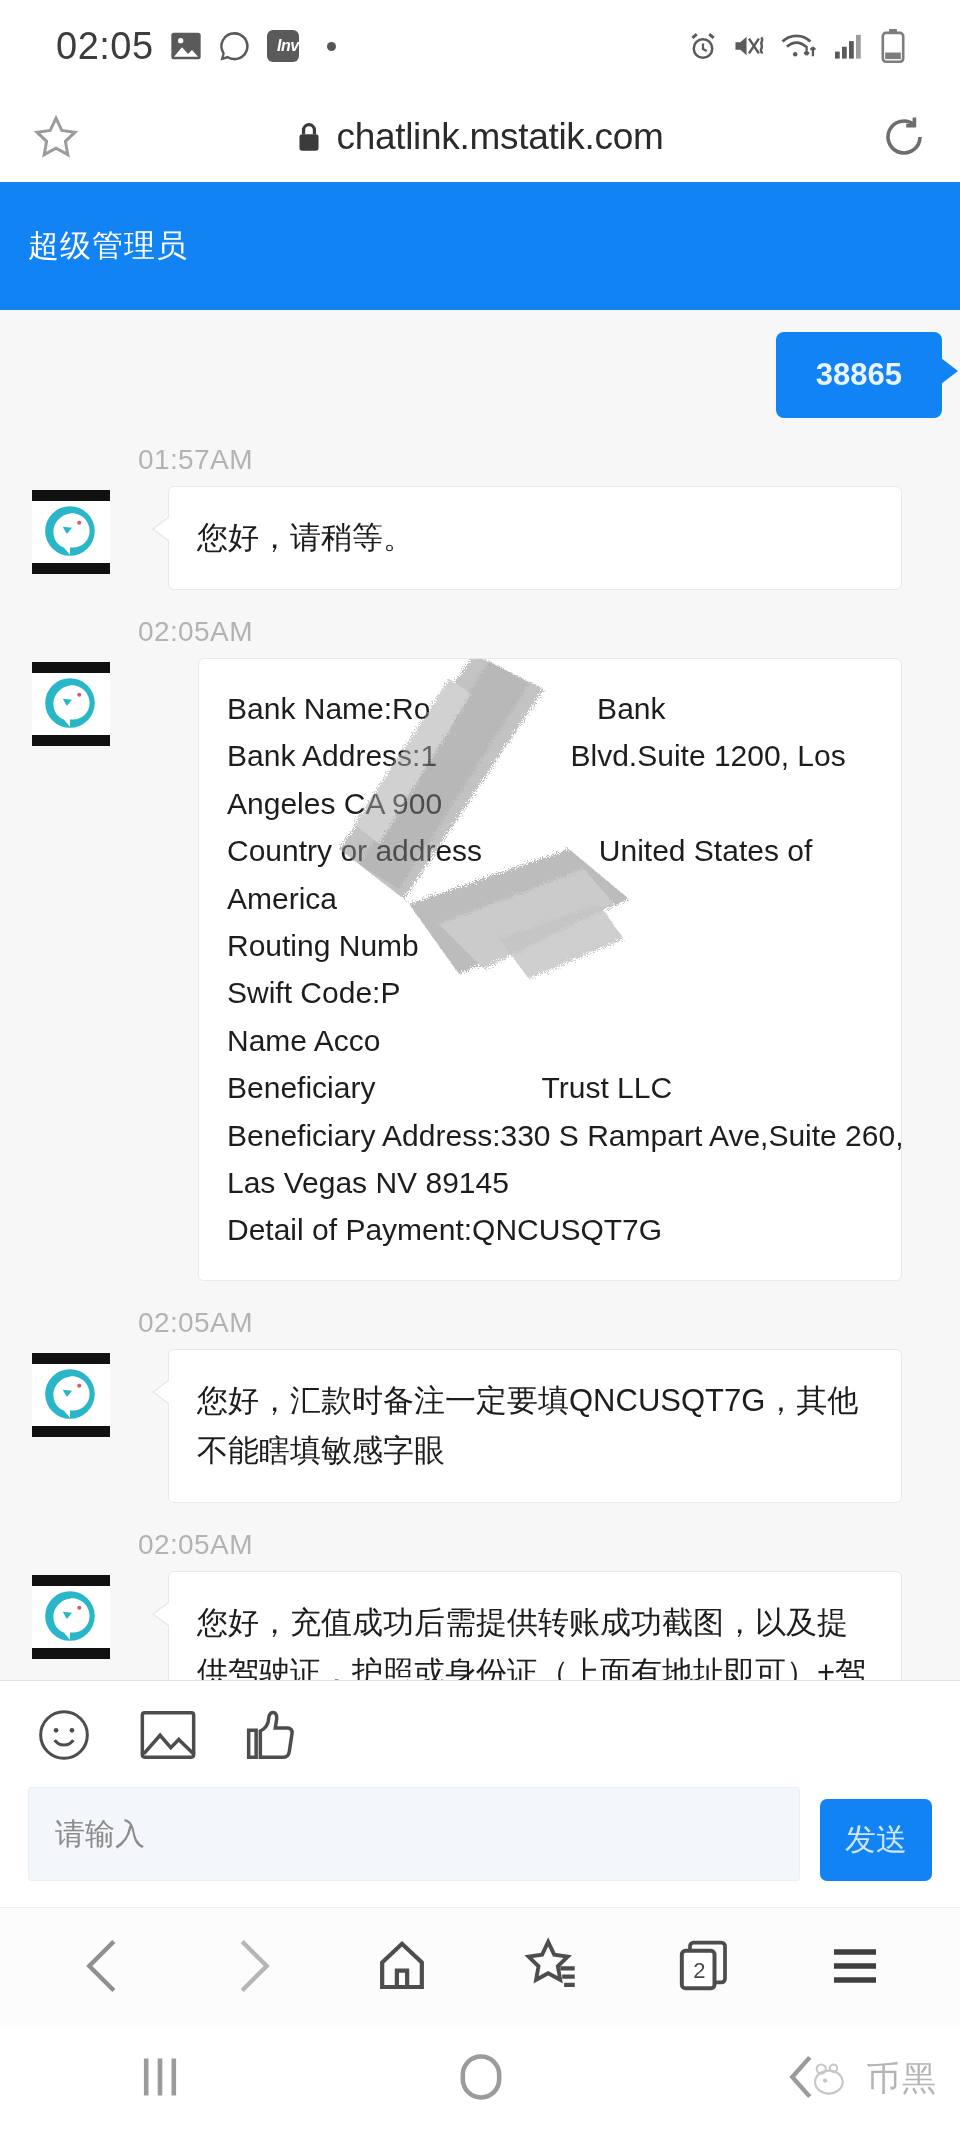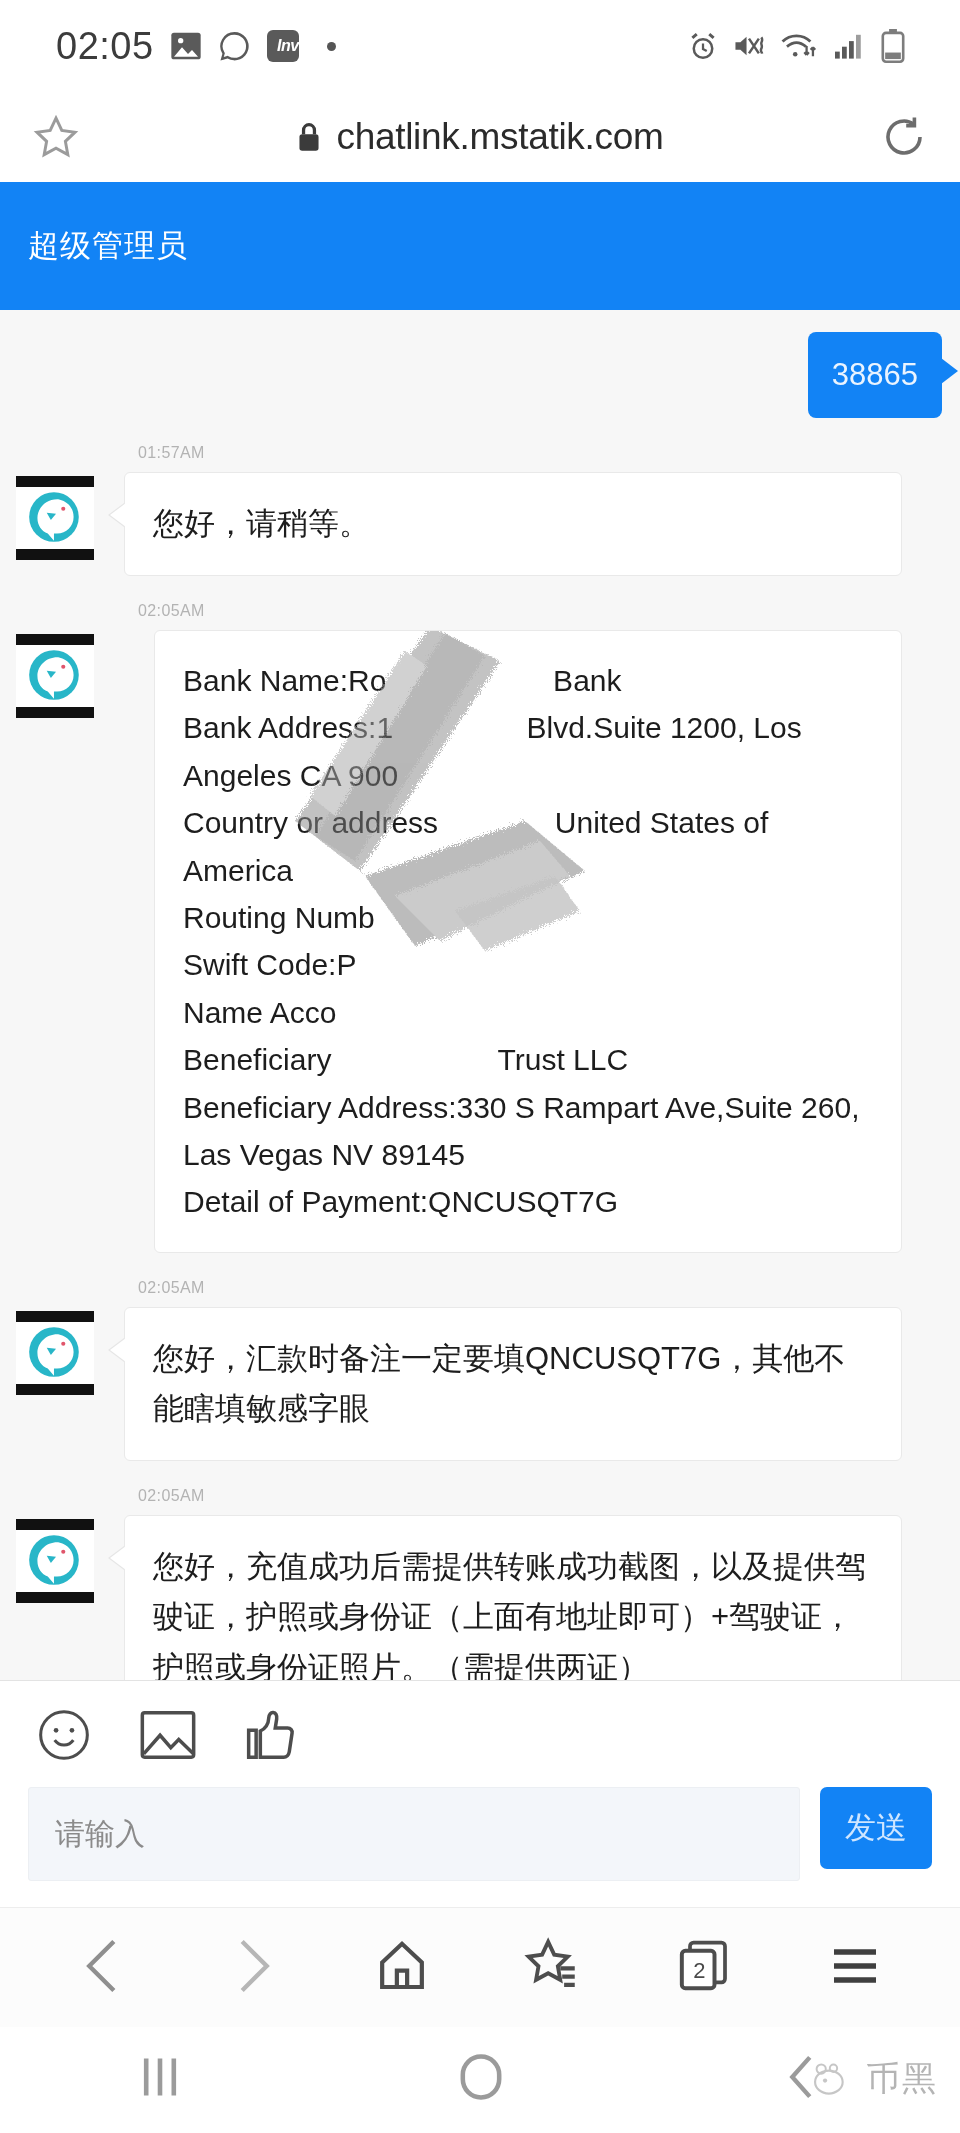--- a/index.html
+++ b/index.html
@@ -46,32 +46,32 @@
   .app-title { color: #ffffff; font-size: 31px; letter-spacing: 1px; }
 
   
   .chat {
     background: #f7f7f7; padding: 0 0 18px 0;
     height: 1370px; position: relative; overflow: hidden;
   }
   .row-out { display: flex; justify-content: flex-end; padding: 22px 0 0 0; }
   .bubble-out {
     position: relative; background: #1283f5; color: #eaf4ff; font-size: 31px;
-    border-radius: 8px; padding: 22px 24px; margin-right: 18px;
-    max-width: 620px; line-height: 1.35;
+    border-radius: 8px; padding: 22px 40px; margin-right: 18px;
+    max-width: 620px; line-height: 1.35; font-weight: bold;
   }
   .bubble-out::after {
     content: ""; position: absolute; right: -16px; top: 26px;
     border-top: 13px solid transparent; border-bottom: 13px solid transparent;
     border-left: 17px solid #1283f5;
   }
 
   .row-in { padding: 26px 0 0 0; }
-  .ts { font-size: 16px; color: #b3b3b3; margin-left: 138px; margin-bottom: 10px; letter-spacing: .4px; }
-  .in-body { display: flex; align-items: flex-start; padding-left: 16px; padding-right: 58px; }
+  .ts { font-size: 28px; color: #b3b3b3; margin-left: 138px; margin-bottom: 10px; letter-spacing: .4px; }
+  .in-body { display: flex; align-items: flex-start; padding-left: 32px; padding-right: 58px; gap: 28px; }
 
   .avatar {
     width: 78px; flex: 0 0 78px; margin-right: 30px; margin-top: 4px;
     display: flex; flex-direction: column; align-items: stretch;
   }
   .av-bar { height: 11px; background: #111; width: 100%; }
   .av-img {
     height: 62px; background: #fff; display: flex;
     align-items: center; justify-content: center;
   }
@@ -92,21 +92,21 @@
     border-right: 16px solid #e6e6e6; z-index: 1;
   }
   .bank-lines { font-size: 30px; line-height: 1.58; font-family: "Liberation Sans", sans-serif; }
 
   
   .scribble { position: absolute; pointer-events: none; opacity: .85; }
 
   
   .composer { background: #fff; border-top: 1px solid #e3e3e3; padding: 0; }
   .tool-row { display: flex; align-items: center; gap: 48px; padding: 26px 36px 14px 36px; }
-  .input-row { display: flex; align-items: flex-start; gap: 20px; padding: 6px 28px 26px 28px; }
+  .input-row { display: flex; align-items: flex-end; gap: 20px; padding: 6px 28px 26px 28px; }
   .text-input {
     flex: 1; height: 94px; background: #f3f6fa; border: 1px solid #eceff3;
     border-radius: 3px; display: flex; align-items: center; padding: 0 26px;
   }
   .ph { color: #8b8b8b; font-size: 30px; }
   .send-btn {
     width: 112px; height: 82px; background: #1283f5; color: #cfe6ff;
     border-radius: 7px; display: flex; align-items: center; justify-content: center;
     font-size: 31px; border: none;
   }

